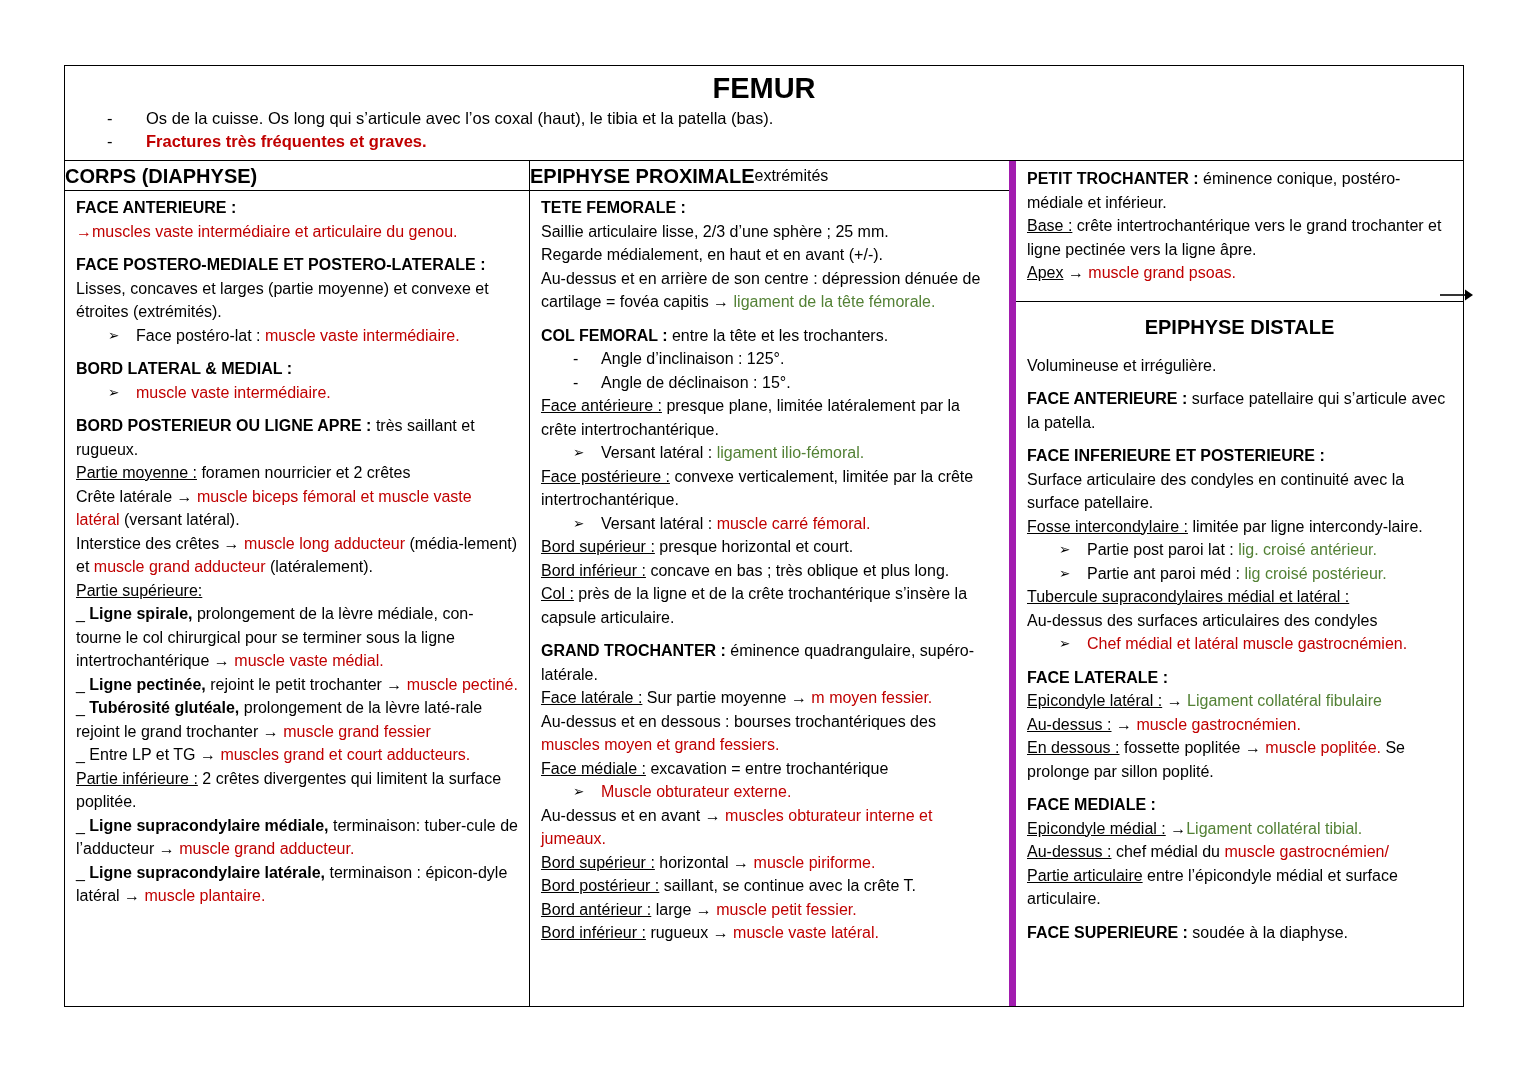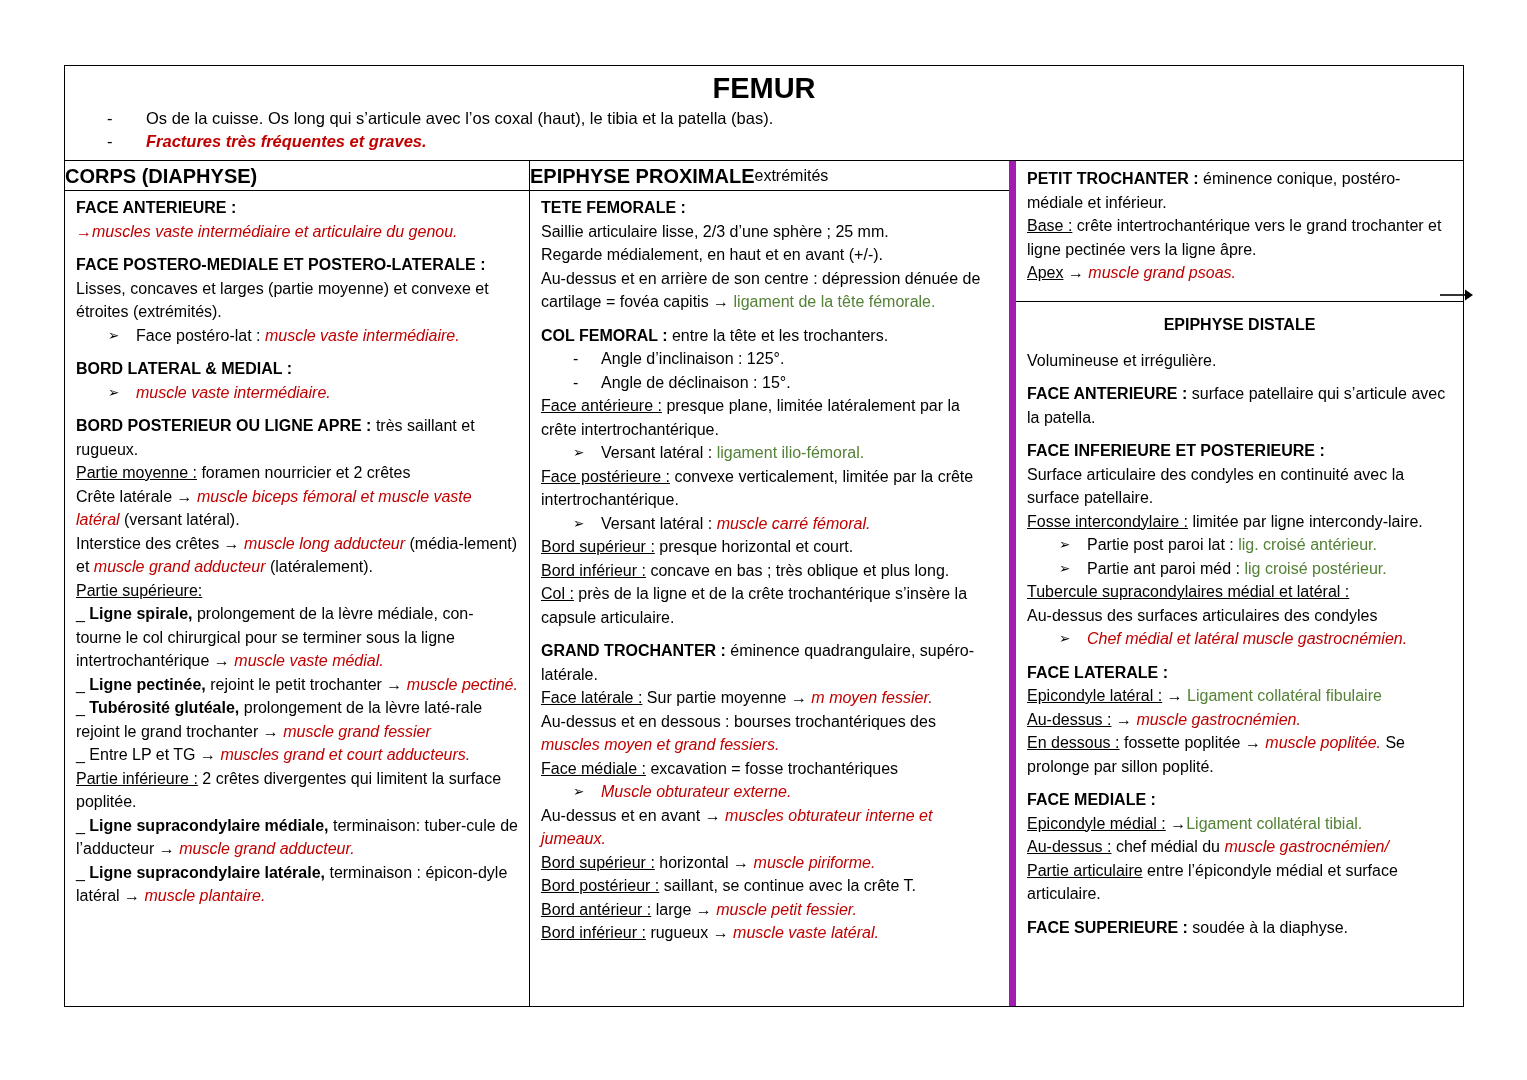--- a/index.html
+++ b/index.html
@@ -24,29 +24,29 @@
   .col { height:100%; overflow:hidden; }
   .col-1 { width:465px; border-right:1px solid #000; }
   .col-2 { width:486px; border-right:7px solid #a21caf; }
   .col-3 { flex:1; }
   .col-header {
     height:30px; display:flex; align-items:center; justify-content:flex-start;
     border-bottom:1px solid #000; font-size:20px; font-weight:bold; line-height:30px;
   }
   .section { padding:5px 11px 8px 11px; }
   .col-3 .section-top { border-bottom:1px solid #000; padding-bottom:16px; padding-top:6px; }
-  .section-title { text-align:center; font-weight:bold; font-size:16px; margin:9px 0 15px 0; }
+  .section-title { text-align:center; font-weight:bold; font-size:20px; margin:9px 0 15px 0; }
   .block { font-size:16px; line-height:23.5px; }
   .block.mt { margin-top:10px; }
   .block.li, .block.dash { display:flex; }
   .block.li .marker, .block.dash .marker { flex:0 0 28px; margin-left:32px; }
   .block.li .marker { font-size:13.5px; }
   .li-text { flex:1; }
   .s-b { font-weight:bold; }
-  .s-r { color:var(--c-red,#C00000);font-style:italic; }
+  .s-r { color:var(--c-red,#C00000); }
   .s-g { color:var(--c-green,#538135); }
   .s-u { text-decoration:underline; }
   .s-n { font-weight:normal; font-size:16px; }
   .edge-arrow { position:absolute; left:1440px; top:287px; }
 </style>
 </head>
 <body>
 
 <div class="page">
   <div class="sheet">
@@ -122,21 +122,21 @@
             <div class="block li">
               <span class="marker">➢</span>
               <span class="li-text"><span>Versant latéral : </span><span class="s-r">muscle carré fémoral.</span></span>
             </div>
             <div class="block p"><span class="s-u">Bord supérieur :</span><span> presque horizontal et court.</span></div>
             <div class="block p"><span class="s-u">Bord inférieur :</span><span> concave en bas ; très oblique et plus long.</span></div>
             <div class="block p"><span class="s-u">Col :</span><span> près de la ligne et de la crête trochantérique s’insère la capsule articulaire.</span></div>
             <div class="block p mt"><span class="s-b">GRAND TROCHANTER :</span><span> éminence quadrangulaire, supéro-latérale.</span></div>
             <div class="block p"><span class="s-u">Face latérale :</span><span> Sur partie moyenne → </span><span class="s-r">m moyen fessier.</span></div>
             <div class="block p"><span>Au-dessus et en dessous : bourses trochantériques des </span><span class="s-r">muscles moyen et grand fessiers.</span></div>
-            <div class="block p"><span class="s-u">Face médiale :</span><span> excavation = fosse trochantériques</span></div>
+            <div class="block p"><span class="s-u">Face médiale :</span><span> excavation = entre trochantérique</span></div>
             <div class="block li">
               <span class="marker">➢</span>
               <span class="li-text"><span class="s-r">Muscle obturateur externe.</span></span>
             </div>
             <div class="block p"><span>Au-dessus et en avant → </span><span class="s-r">muscles obturateur interne et jumeaux.</span></div>
             <div class="block p"><span class="s-u">Bord supérieur :</span><span> horizontal → </span><span class="s-r">muscle piriforme.</span></div>
             <div class="block p"><span class="s-u">Bord postérieur :</span><span> saillant, se continue avec la crête T.</span></div>
             <div class="block p"><span class="s-u">Bord antérieur :</span><span> large → </span><span class="s-r">muscle petit fessier.</span></div>
             <div class="block p"><span class="s-u">Bord inférieur :</span><span> rugueux → </span><span class="s-r">muscle vaste latéral.</span></div>
           </div>

